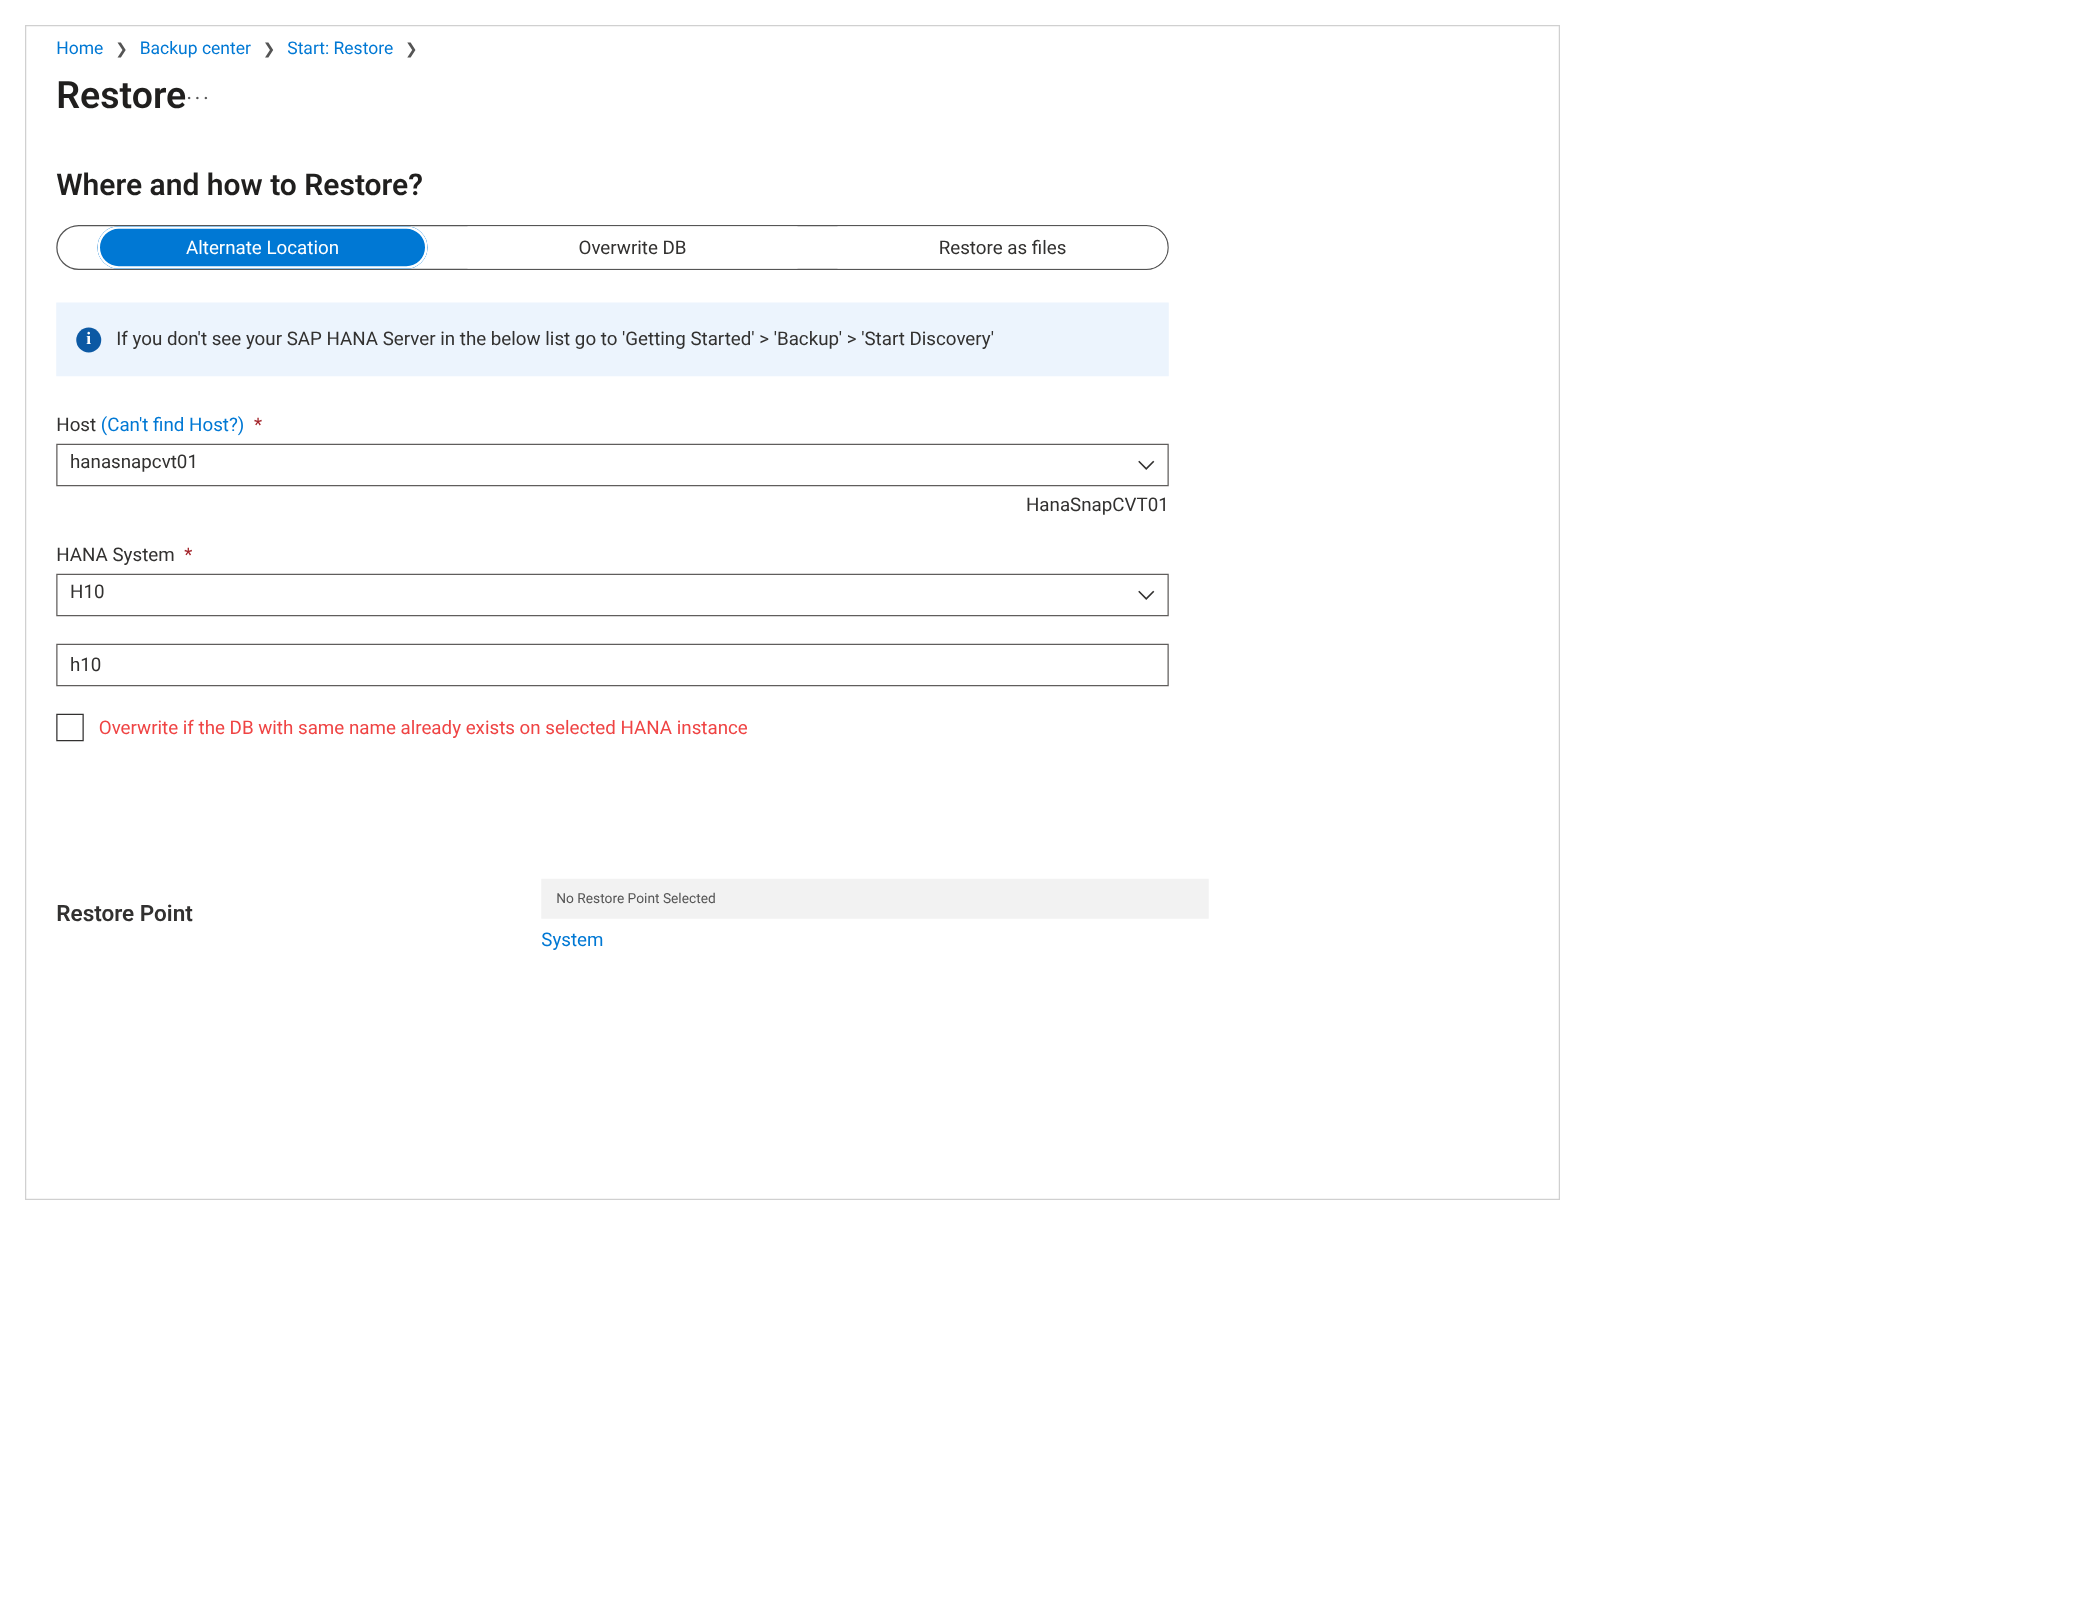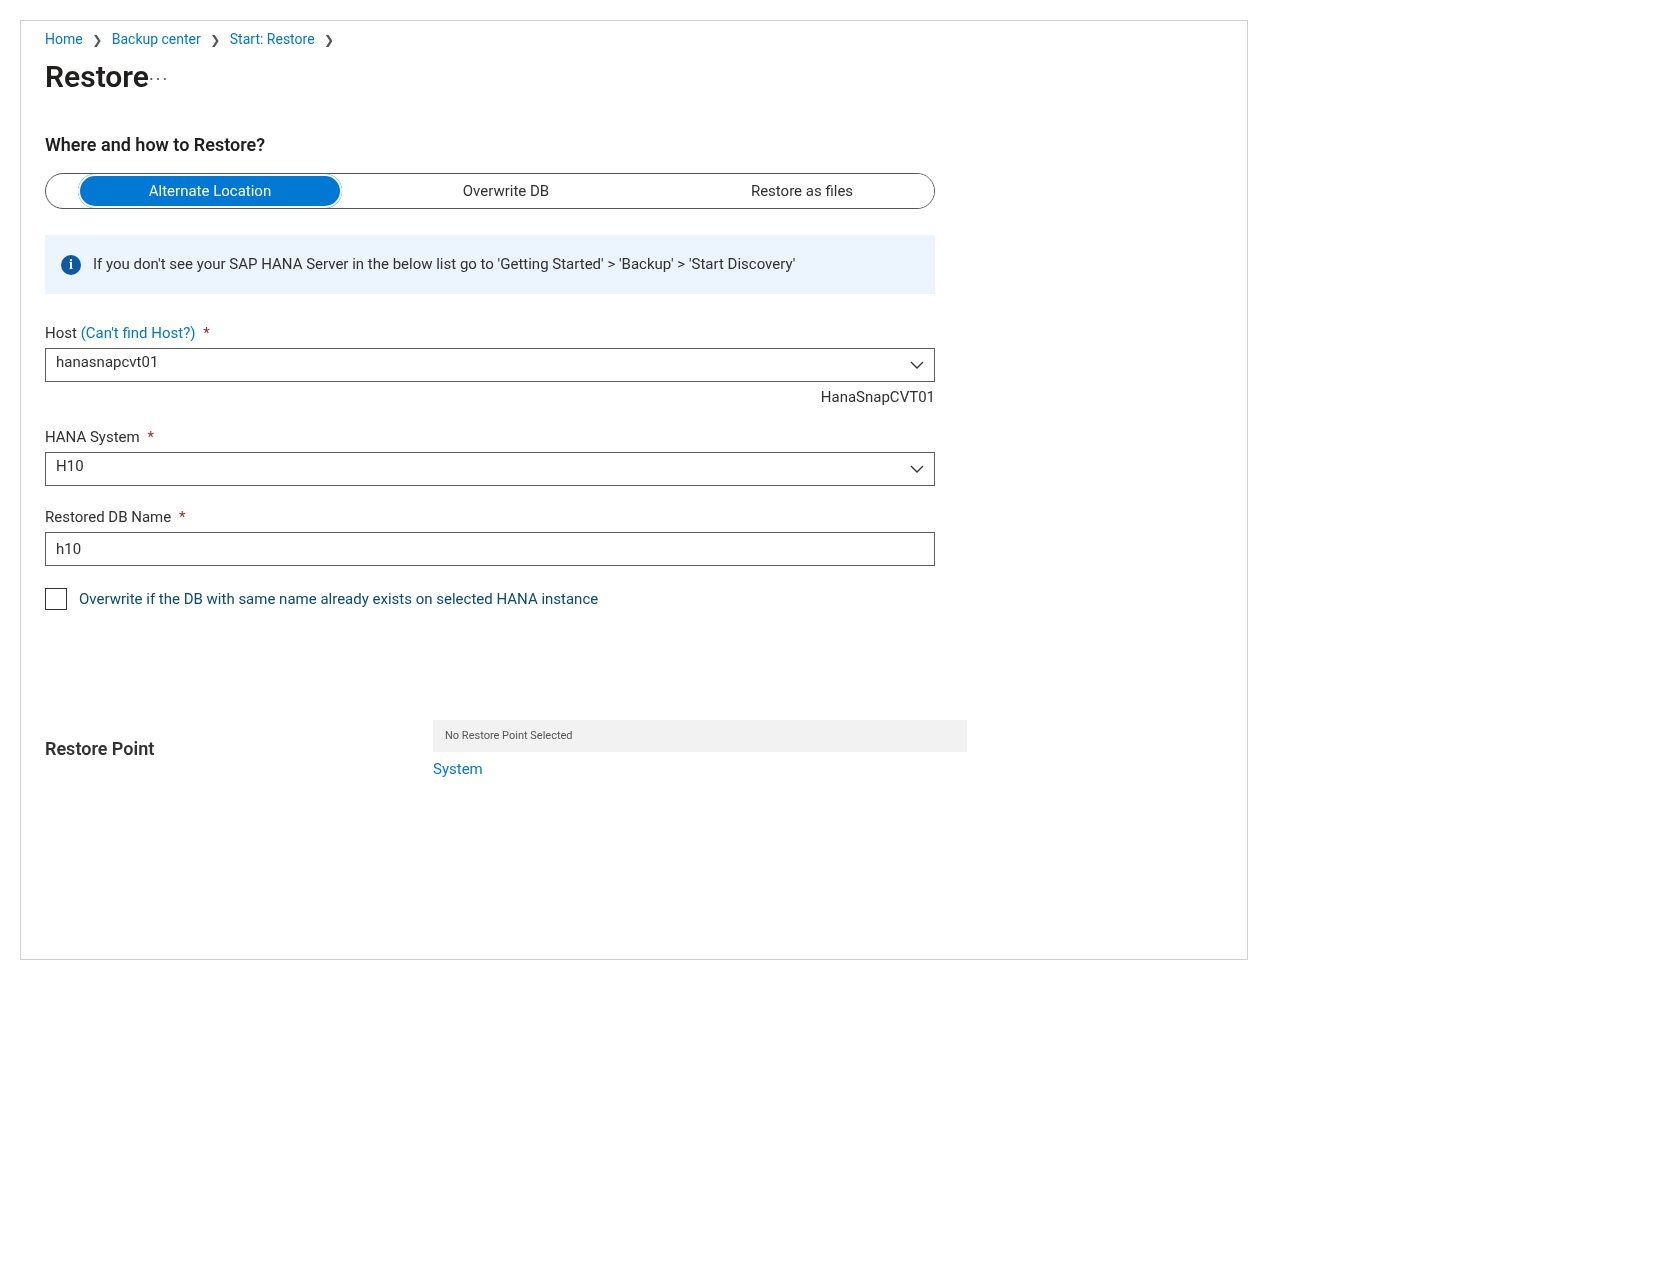--- a/index.html
+++ b/index.html
@@ -46,21 +46,21 @@
     color: #201f1e;
   }
   .more-dots {
     font-size: 18px;
     color: #555;
     letter-spacing: 2px;
     margin-top: 10px;
     cursor: pointer;
   }
   .section-heading {
-    font-size: 18px;
+    font-size: 24px;
     font-weight: 600;
     color: #201f1e;
     margin-bottom: 18px;
   }
   .pill-group {
     display: flex;
     border: 1px solid #555;
     border-radius: 18px;
     overflow: hidden;
     width: 890px;
@@ -167,21 +167,21 @@
   .checkbox-box {
     width: 22px;
     height: 22px;
     border: 1px solid #323130;
     background: #fff;
     cursor: pointer;
     flex-shrink: 0;
   }
   .checkbox-label {
     font-size: 15px;
-    color: #0c4a6e;
+    color: #ef4444;
   }
   .restore-point-row {
     display: flex;
     align-items: center;
     margin-top: 110px;
     gap: 32px;
   }
   .rp-label {
     font-size: 18px;
     font-weight: 600;
@@ -264,24 +264,20 @@
       <div class="select-box">H10</div>
       <span class="chevron-down">
         <svg width="16" height="16" viewBox="0 0 16 16">
             <path d="M2 5 L8 11 L14 5" fill="none" stroke="#323130" stroke-width="1.3"></path>
           </svg>
       </span>
     </div>
   </div>
 
   <div class="field-block">
-    <div class="field-label">
-      <span>Restored DB Name</span>
-      <span class="req">*</span>
-    </div>
     <div class="input-wrap">
       <input type="text" class="text-input" value="h10" style="">
     </div>
   </div>
 
   <div class="checkbox-row">
     <div class="checkbox-box"></div>
     <div class="checkbox-label">Overwrite if the DB with same name already exists on selected HANA instance</div>
   </div>
 

